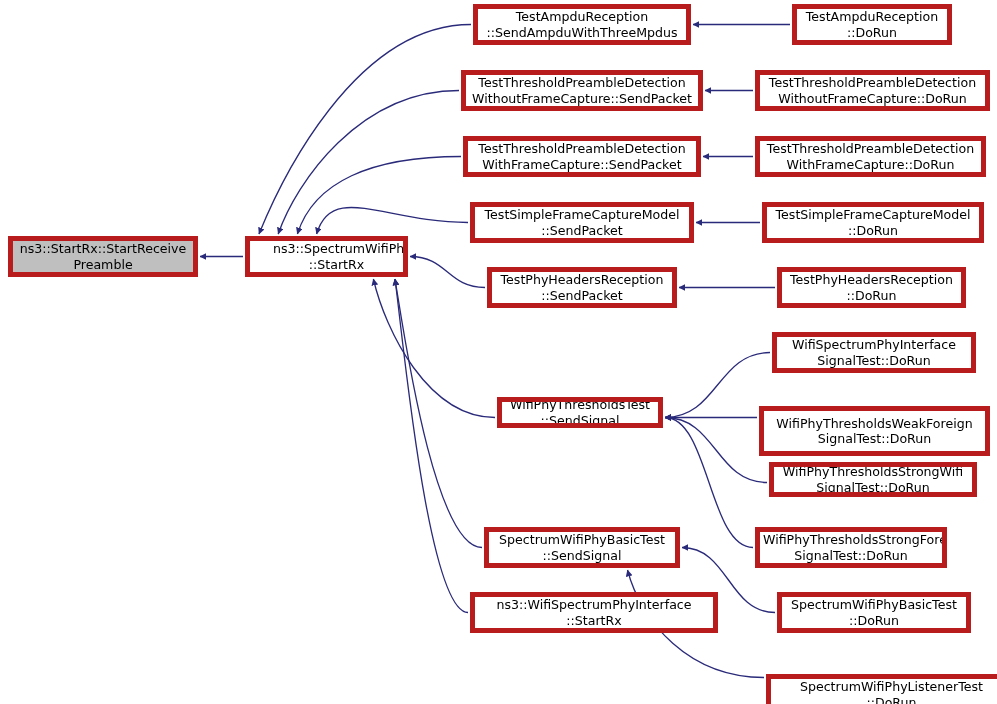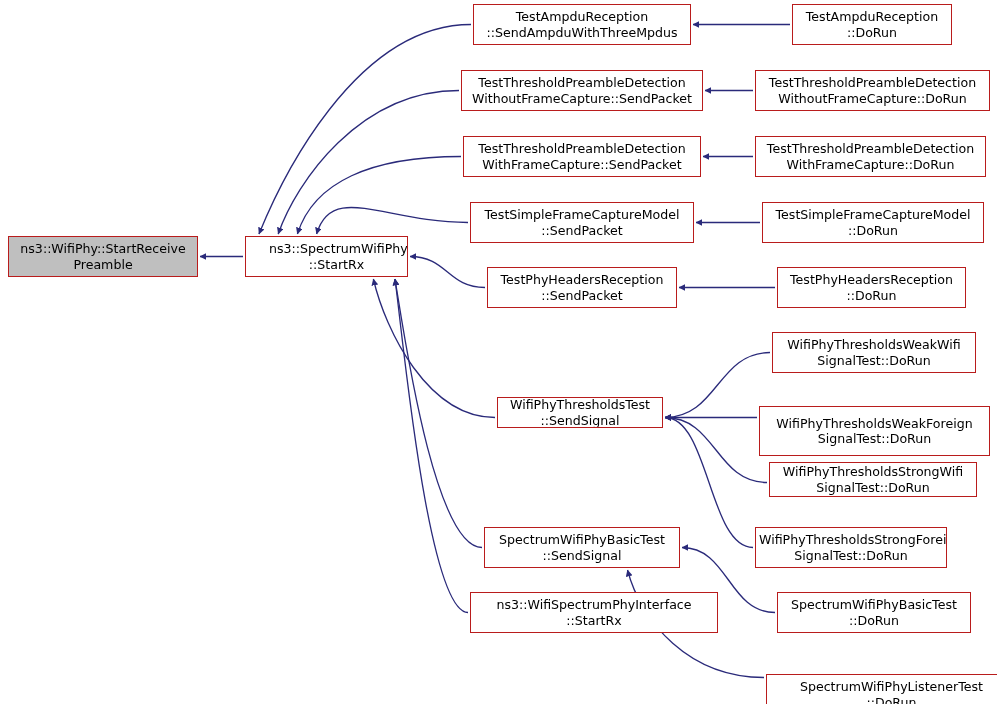--- a/index.html
+++ b/index.html
@@ -2,21 +2,21 @@
 <html><head>
 <meta charset="utf-8">
 <style>
   html,body{margin:0;padding:0;background:#ffffff;}
   body{font-family:"DejaVu Sans","Liberation Sans",sans-serif;}
   #canvas{position:relative;width:997px;height:704px;background:#ffffff;overflow:hidden;}
   #edges{position:absolute;left:0;top:0;width:997px;height:704px;pointer-events:none;}
   .node{
     position:absolute;
     box-sizing:border-box;
-    border:1px solid #b91c1c;
+    border:5px solid #b91c1c;
     background:#ffffff;
     display:flex;
     align-items:center;
     justify-content:center;
     text-align:center;
     color:#000000;
     font-size:12.6px;
     line-height:15.5px;
     letter-spacing:0px;
     white-space:pre-line;
@@ -52,21 +52,21 @@
         <path d="M 775 287.5 C 727 287.5, 727 287.5, 679 287.5" marker-end="url(#ah)"></path>
         <path d="M 770 352.5 C 717.5 352.5, 717.5 417.5, 665 417.5" marker-end="url(#ah)"></path>
         <path d="M 757 417.5 C 711 417.5, 711 417.5, 665 417.5" marker-end="url(#ah)"></path>
         <path d="M 767 482.5 C 716 482.5, 716 417.5, 665 417.5" marker-end="url(#ah)"></path>
         <path d="M 753 547.5 C 709 547.5, 709 417.5, 665 417.5" marker-end="url(#ah)"></path>
         <path d="M 775 612.5 C 728.5 612.5, 728.5 547.5, 682 547.5" marker-end="url(#ah)"></path>
         <path d="M 764 677.5 C 688.925 677.5, 641.15 622, 627.5 570" marker-end="url(#ah)"></path>
       </g>
   </svg>
   <div id="node-layer">
-      <div class="node highlight" style="left: 8px; top: 236px; width: 190px; height: 41px;"><span class="lbl">ns3::WifiPhy::StartReceive
+      <div class="node highlight" style="left: 8px; top: 236px; width: 190px; height: 41px;"><span class="lbl">ns3::StartRx::StartReceive
 Preamble</span></div>
       <div class="node" style="left: 245px; top: 236px; width: 163px; height: 41px; padding-left: 20px;"><span class="lbl">ns3::SpectrumWifiPhy
 ::StartRx</span></div>
       <div class="node" style="left: 473px; top: 4px; width: 218px; height: 41px;"><span class="lbl">TestAmpduReception
 ::SendAmpduWithThreeMpdus</span></div>
       <div class="node" style="left: 461px; top: 70px; width: 242px; height: 41px;"><span class="lbl">TestThresholdPreambleDetection
 WithoutFrameCapture::SendPacket</span></div>
       <div class="node" style="left: 463px; top: 136px; width: 238px; height: 41px;"><span class="lbl">TestThresholdPreambleDetection
 WithFrameCapture::SendPacket</span></div>
       <div class="node" style="left: 470px; top: 202px; width: 224px; height: 41px;"><span class="lbl">TestSimpleFrameCaptureModel
@@ -82,21 +82,21 @@
       <div class="node" style="left: 792px; top: 4px; width: 160px; height: 41px;"><span class="lbl">TestAmpduReception
 ::DoRun</span></div>
       <div class="node" style="left: 755px; top: 70px; width: 235px; height: 41px;"><span class="lbl">TestThresholdPreambleDetection
 WithoutFrameCapture::DoRun</span></div>
       <div class="node" style="left: 755px; top: 136px; width: 231px; height: 41px;"><span class="lbl">TestThresholdPreambleDetection
 WithFrameCapture::DoRun</span></div>
       <div class="node" style="left: 762px; top: 202px; width: 222px; height: 41px;"><span class="lbl">TestSimpleFrameCaptureModel
 ::DoRun</span></div>
       <div class="node" style="left: 777px; top: 267px; width: 189px; height: 41px;"><span class="lbl">TestPhyHeadersReception
 ::DoRun</span></div>
-      <div class="node" style="left: 772px; top: 332px; width: 204px; height: 41px;"><span class="lbl">WifiPhyThresholdsWeakWifi
+      <div class="node" style="left: 772px; top: 332px; width: 204px; height: 41px;"><span class="lbl">WifiSpectrumPhyInterface
 SignalTest::DoRun</span></div>
       <div class="node" style="left: 759px; top: 406px; width: 231px; height: 50px;"><span class="lbl">WifiPhyThresholdsWeakForeign
 SignalTest::DoRun</span></div>
       <div class="node" style="left: 769px; top: 462px; width: 208px; height: 35px;"><span class="lbl">WifiPhyThresholdsStrongWifi
 SignalTest::DoRun</span></div>
       <div class="node" style="left: 755px; top: 527px; width: 192px; height: 41px;"><span class="lbl">WifiPhyThresholdsStrongForeign
 SignalTest::DoRun</span></div>
       <div class="node" style="left: 777px; top: 592px; width: 194px; height: 41px;"><span class="lbl">SpectrumWifiPhyBasicTest
 ::DoRun</span></div>
       <div class="node" style="left: 766px; top: 657px; width: 251px; height: 41px; margin-top: 17px;"><span class="lbl">SpectrumWifiPhyListenerTest

